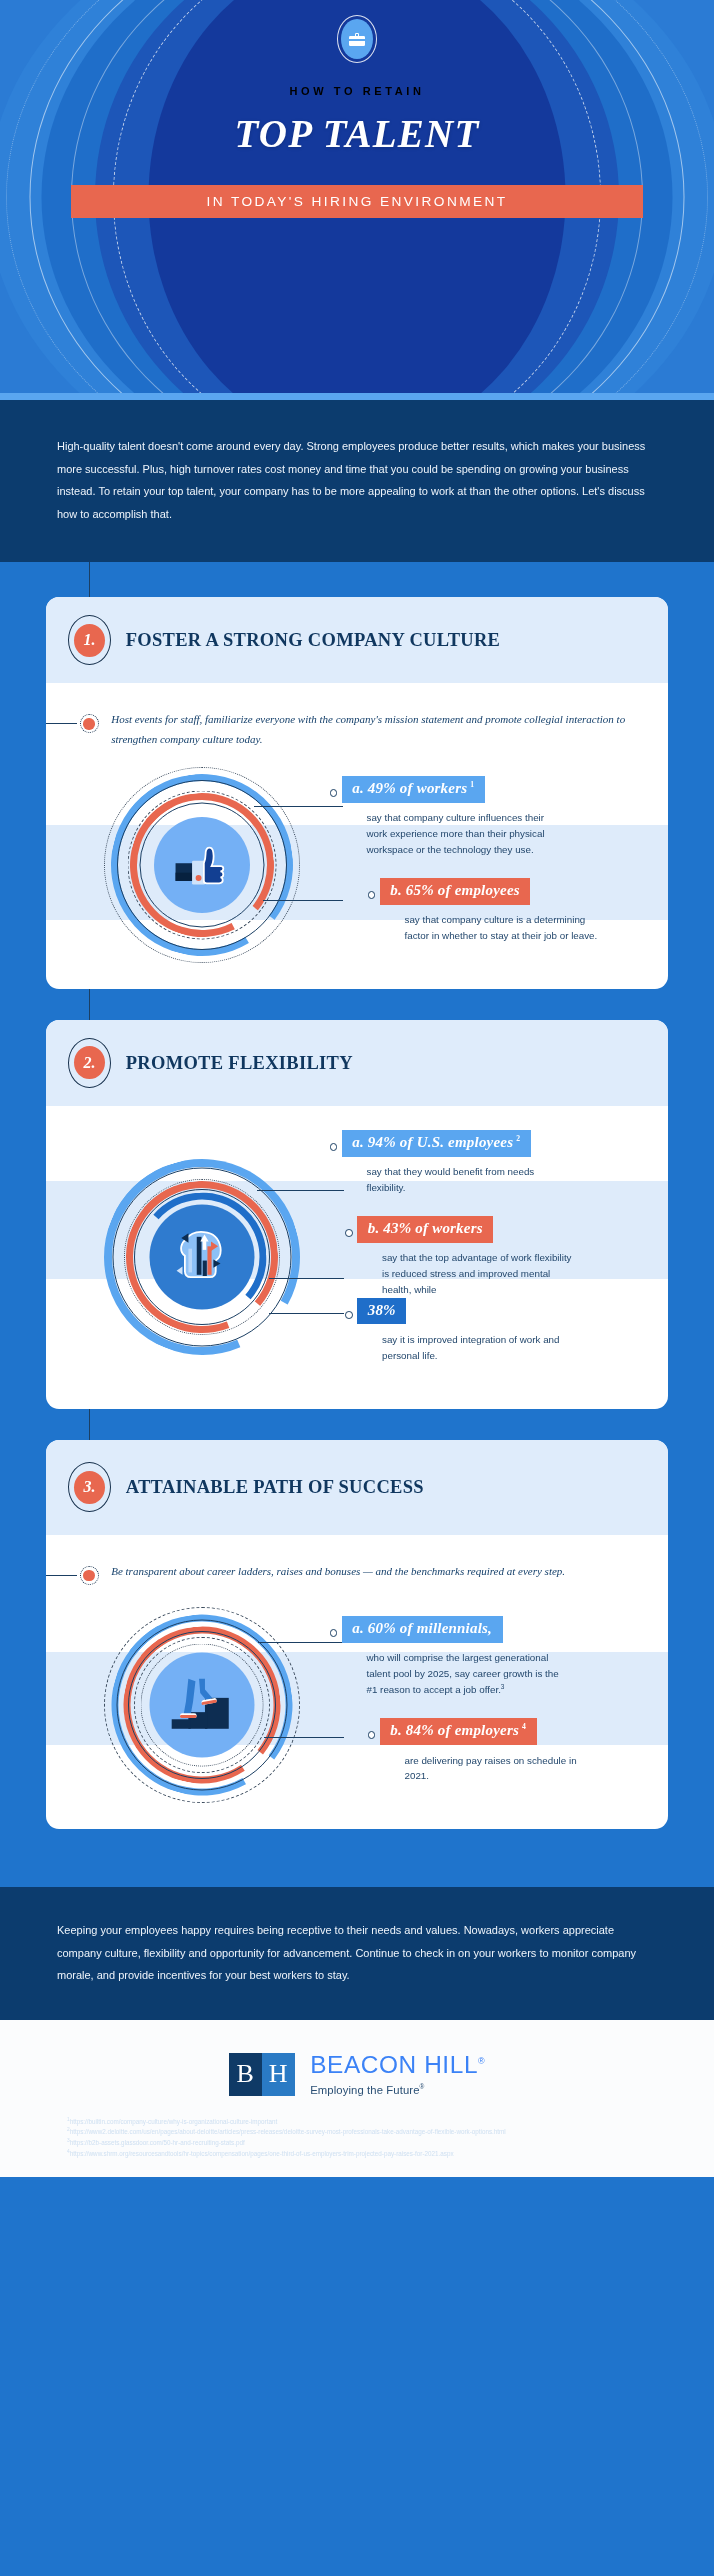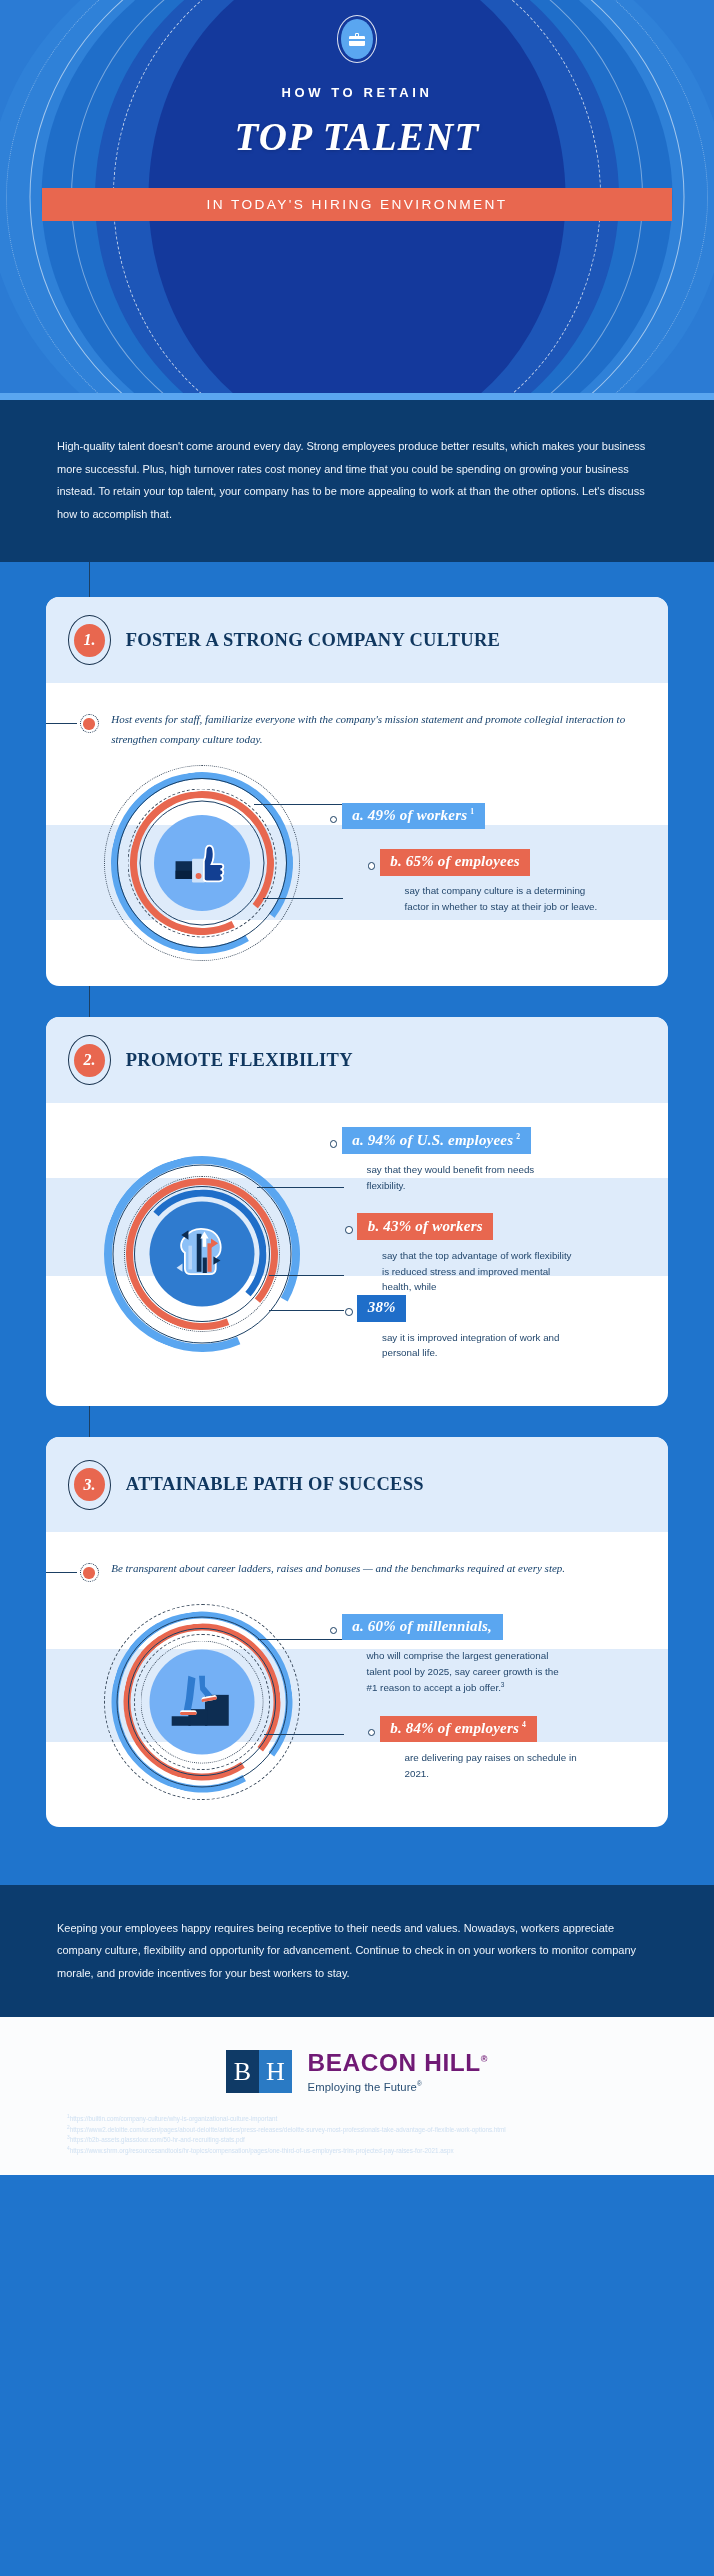--- a/index.html
+++ b/index.html
@@ -50,34 +50,34 @@
     background: #5aa6f0;
     display: flex; align-items: center; justify-content: center;
     outline: 1.2px solid rgba(255,255,255,.85); outline-offset: 3.6px;
     margin-bottom: 26px;
   }
   .briefcase { width: 15.5px; height: 13px; position: relative; }
   .briefcase .body { position:absolute; left:0; top:3px; width:15.5px; height:10px; background:#fff; border-radius:1.2px; }
   .briefcase .handle { position:absolute; left:5.4px; top:0; width:4.8px; height:3.6px; border:1.5px solid #fff; border-bottom:none; border-radius:1.2px 1.2px 0 0; }
   .briefcase .slot { position:absolute; left:0; top:6.5px; width:15.5px; height:2.1px; background:#5aa6f0; }
   .hero-kicker {
-    color: #ffffff; letter-spacing: 3.6px; font-size: 13px; font-weight: 600;
+    color: #000000; letter-spacing: 3.6px; font-size: 11px; font-weight: 600;
     margin-bottom: 14.3px;
   }
   .hero-title {
     font-family: "Liberation Serif", serif;
     font-style: italic; font-weight: 700;
     color: #ffffff; font-size: 39px; letter-spacing: 1.2px;
     text-shadow: 0 1.2px 3.6px rgba(0,0,0,.18);
     margin-bottom: 29px;
   }
   .hero-sub {
     background: #e8674f; color: #fff;
     font-size: 13.7px; letter-spacing: 2.4px; font-weight: 500;
-    padding: 9px 0; width: 630px; text-align: center;
+    padding: 9px 0; width: 572px; text-align: center;
   }
   .hero-rule { height: 7.1px; background: #5aa6f0; }
 
   
   .intro {
     background: #0c3c6e; padding: 35px 47px 37px 57px;
   }
   .intro p {
     color: #eef4fb; font-size: 11px; line-height: 2.05; font-weight: 400;
   }
@@ -215,21 +215,21 @@
   .logo-row { display: flex; align-items: center; justify-content: center; gap: 15.5px; }
   .logo-marks { display: flex; }
   .logo-marks .sq {
     width: 33px; height: 43px; display: flex; align-items: center; justify-content: center;
     font-family: "Liberation Serif", serif; color: #fff; font-size: 26px; line-height: 1;
   }
   .logo-marks .sq.dark { background: #0f3a66; }
   .logo-marks .sq.light { background: #2a7ac4; }
   .logo-text { display: flex; flex-direction: column; }
   .logo-name {
-    color: #701a75; font-size: 24.4px; letter-spacing: 0.6px; font-weight: 700; line-height: 1;
+    color: #3b82f6; font-size: 24.4px; letter-spacing: 0.6px; font-weight: 400; line-height: 1;
   }
   .logo-name sup { font-size: 9px; vertical-align: super; }
   .logo-tag {
     color: #2a4f74; font-size: 11.3px; margin-top: 4.8px; letter-spacing: 0.1px;
   }
   .logo-tag sup { font-size: 6.5px; vertical-align: super; }
   .notes { padding: 20px 0 10.7px 67px; }
   .notes div {
     color: #cfe0f2; font-size: 6.3px; line-height: 1.5; white-space: nowrap;
   }
@@ -318,20 +318,21 @@
             </div>
           </div>
           <div class="conn" style="left:192px;top:39px;width:89px;"></div>
           <div class="conn" style="left:201px;top:133px;width:80px;"></div>
         </div>
 
         <div class="stats-col">
           <div class="stat-block">
             <span class="node" style="left:-12px;top:13px;"></span>
             <span class="pill blue"><span>a. 49% of workers</span><sup>1</sup></span>
+            <div class="pill-body">say that company culture influences their work experience more than their physical workspace or the technology they use.</div>
           </div>
           <div class="stat-block indent">
             <span class="node" style="left:-12px;top:13px;"></span>
             <span class="pill red"><span>b. 65% of employees</span></span>
             <div class="pill-body">say that company culture is a determining factor in whether to stay at their job or leave.</div>
           </div>
         </div>
       </div>
     </div>
 

